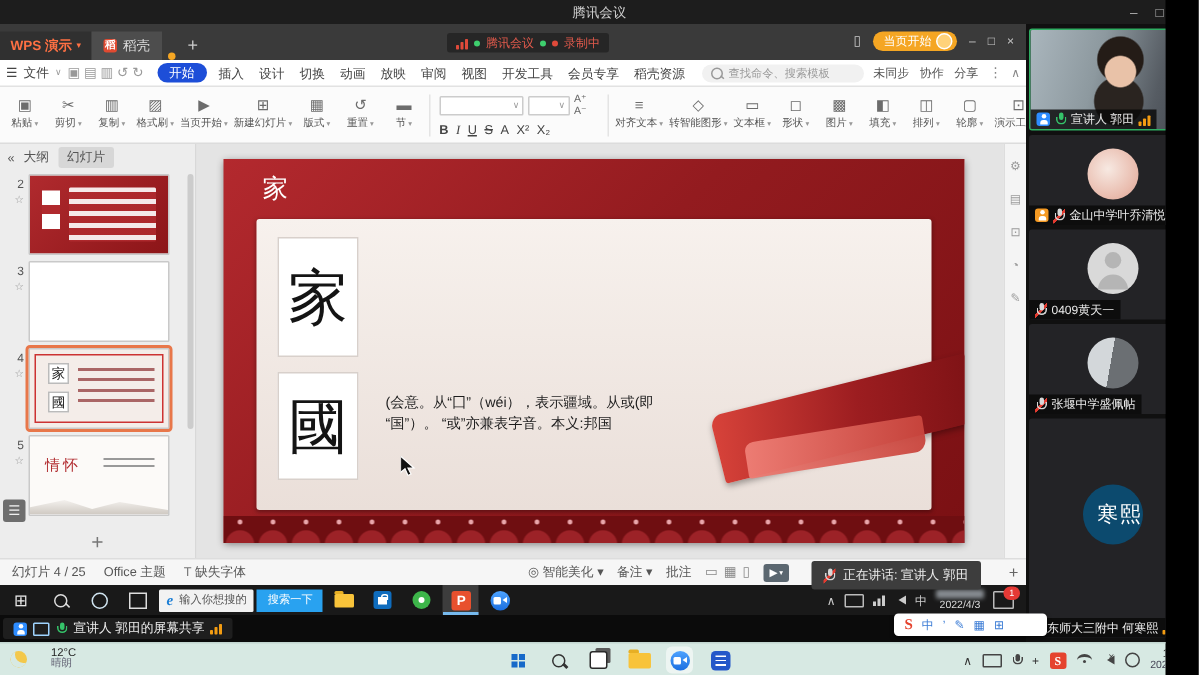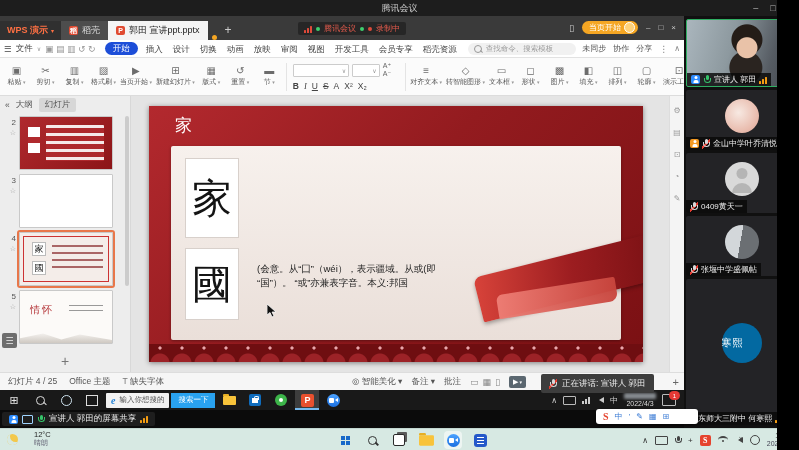--- a/index.html
+++ b/index.html
@@ -195,21 +195,21 @@
       radial-gradient(circle at 55% 30%,#241c17 0 15px,rgba(0,0,0,0) 16px),
       radial-gradient(circle at 54% 72%,#2a2420 0 16px,rgba(0,0,0,0) 17px),
       linear-gradient(105deg,#aab6bd 0%,#8d999f 40%,#565c63 75%,#3f444b 100%)}
   .av{position:absolute;left:50%;top:44%;transform:translate(-50%,-50%);width:34px;height:34px;border-radius:50%}
   .av-beach{background:linear-gradient(180deg,#7188a3 0 55%,#1e2e42 55% 100%)}
   .av-baby{background:radial-gradient(circle at 40% 40%,#f7e9e2,#e9bcae 65%,#d9a090)}
   .av-silhouette{background:#d9d9d9}
   .av-silhouette::before{content:"";position:absolute;left:50%;top:6px;transform:translateX(-50%);width:11px;height:11px;border-radius:50%;background:#b5b5b5}
   .av-silhouette::after{content:"";position:absolute;left:50%;bottom:3px;transform:translateX(-50%);width:20px;height:10px;border-radius:10px 10px 0 0;background:#b5b5b5}
   .av-portrait{background:linear-gradient(100deg,#d3d7da 0 46%,#6b6f73 46% 100%)}
-  .av-text{background:#0369a1;display:flex;align-items:center;justify-content:flex-start;color:#fff;font-size:10px;letter-spacing:1px;width:40px;height:40px}
+  .av-text{background:#0c4a6e;display:flex;align-items:center;justify-content:flex-end;color:#fff;font-size:14px;letter-spacing:1px;width:40px;height:40px}
   .lab{position:absolute;left:0;bottom:0;max-width:100%;display:flex;align-items:center;gap:3px;
        background:rgba(8,8,8,.82);padding:1px 4px;font-size:8px;color:#ececec;white-space:nowrap;box-sizing:border-box}
   
   .win11bar{position:absolute;left:0;top:428px;width:799px;height:22px;background:#d7e9e3;border-top:1px solid #c2d6d0}
   .weather{position:absolute;left:7px;top:2px;display:flex;align-items:center;gap:16px}
   .moon{width:11px;height:11px;border-radius:50%;background:#f3c84b;box-shadow:inset 3px -3px 0 #d7e9e3}
   .wtxt{display:flex;flex-direction:column;line-height:8px}
   .wtemp{font-size:7.5px;color:#222}.wdesc{font-size:7px;color:#667}
   .w11c{position:absolute;left:336px;top:2px;height:18px;display:flex;align-items:center;gap:9px}
   .w11i{width:18px;height:18px;display:flex;align-items:center;justify-content:center;position:relative}
@@ -258,24 +258,20 @@
   <div id="share">
 
     <div class="tabbar">
       <div class="wps-home">
         <span>WPS 演示</span>
           <span style="font-size:6px">▾</span>
       </div>
       <div class="tab rice">
         <span class="ticon">稻</span>
         <span>稻壳</span>
-      </div>
-      <div class="tab doc">
-        <span class="ticon">P</span>
-        <span>郭田 宣讲ppt.pptx</span>
       </div>
       <span class="tdot"></span>
       <span class="newtab">+</span>
 
       <div class="meetchip">
         <span class="sig red">
             <i></i>
             <i></i>
             <i></i>
           </span>

